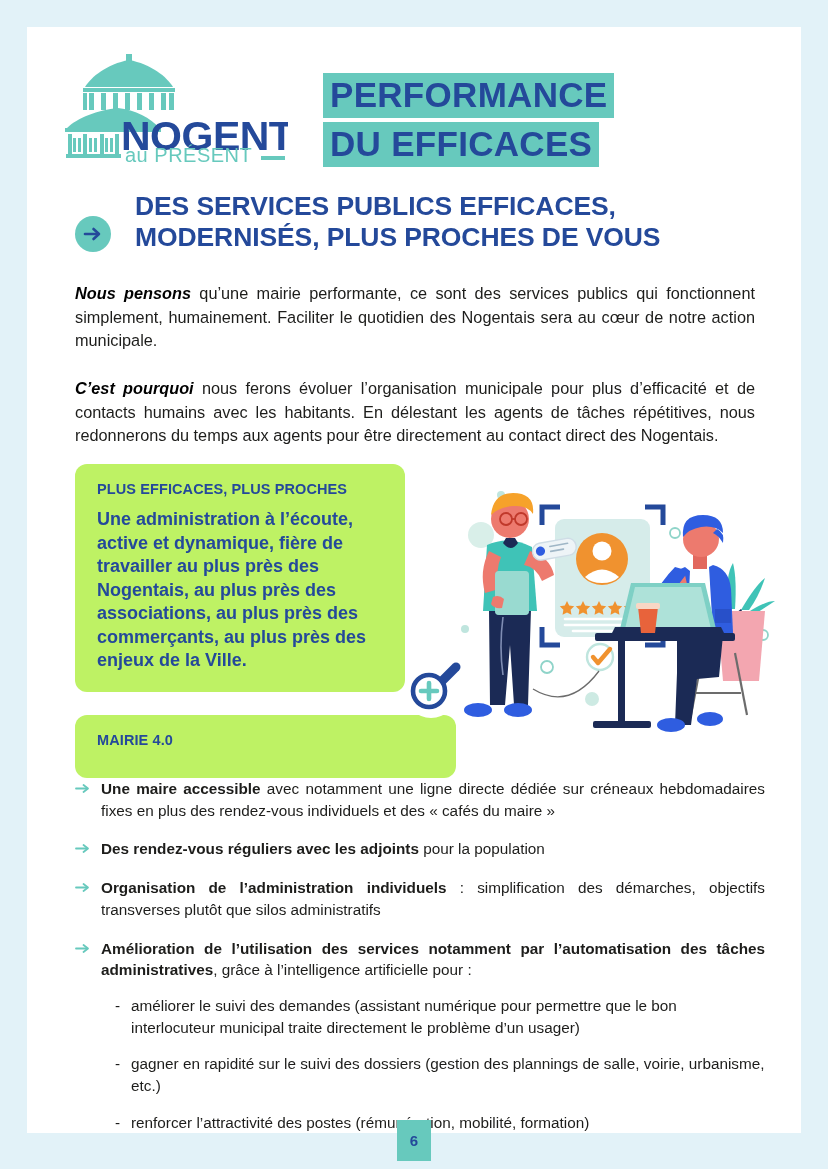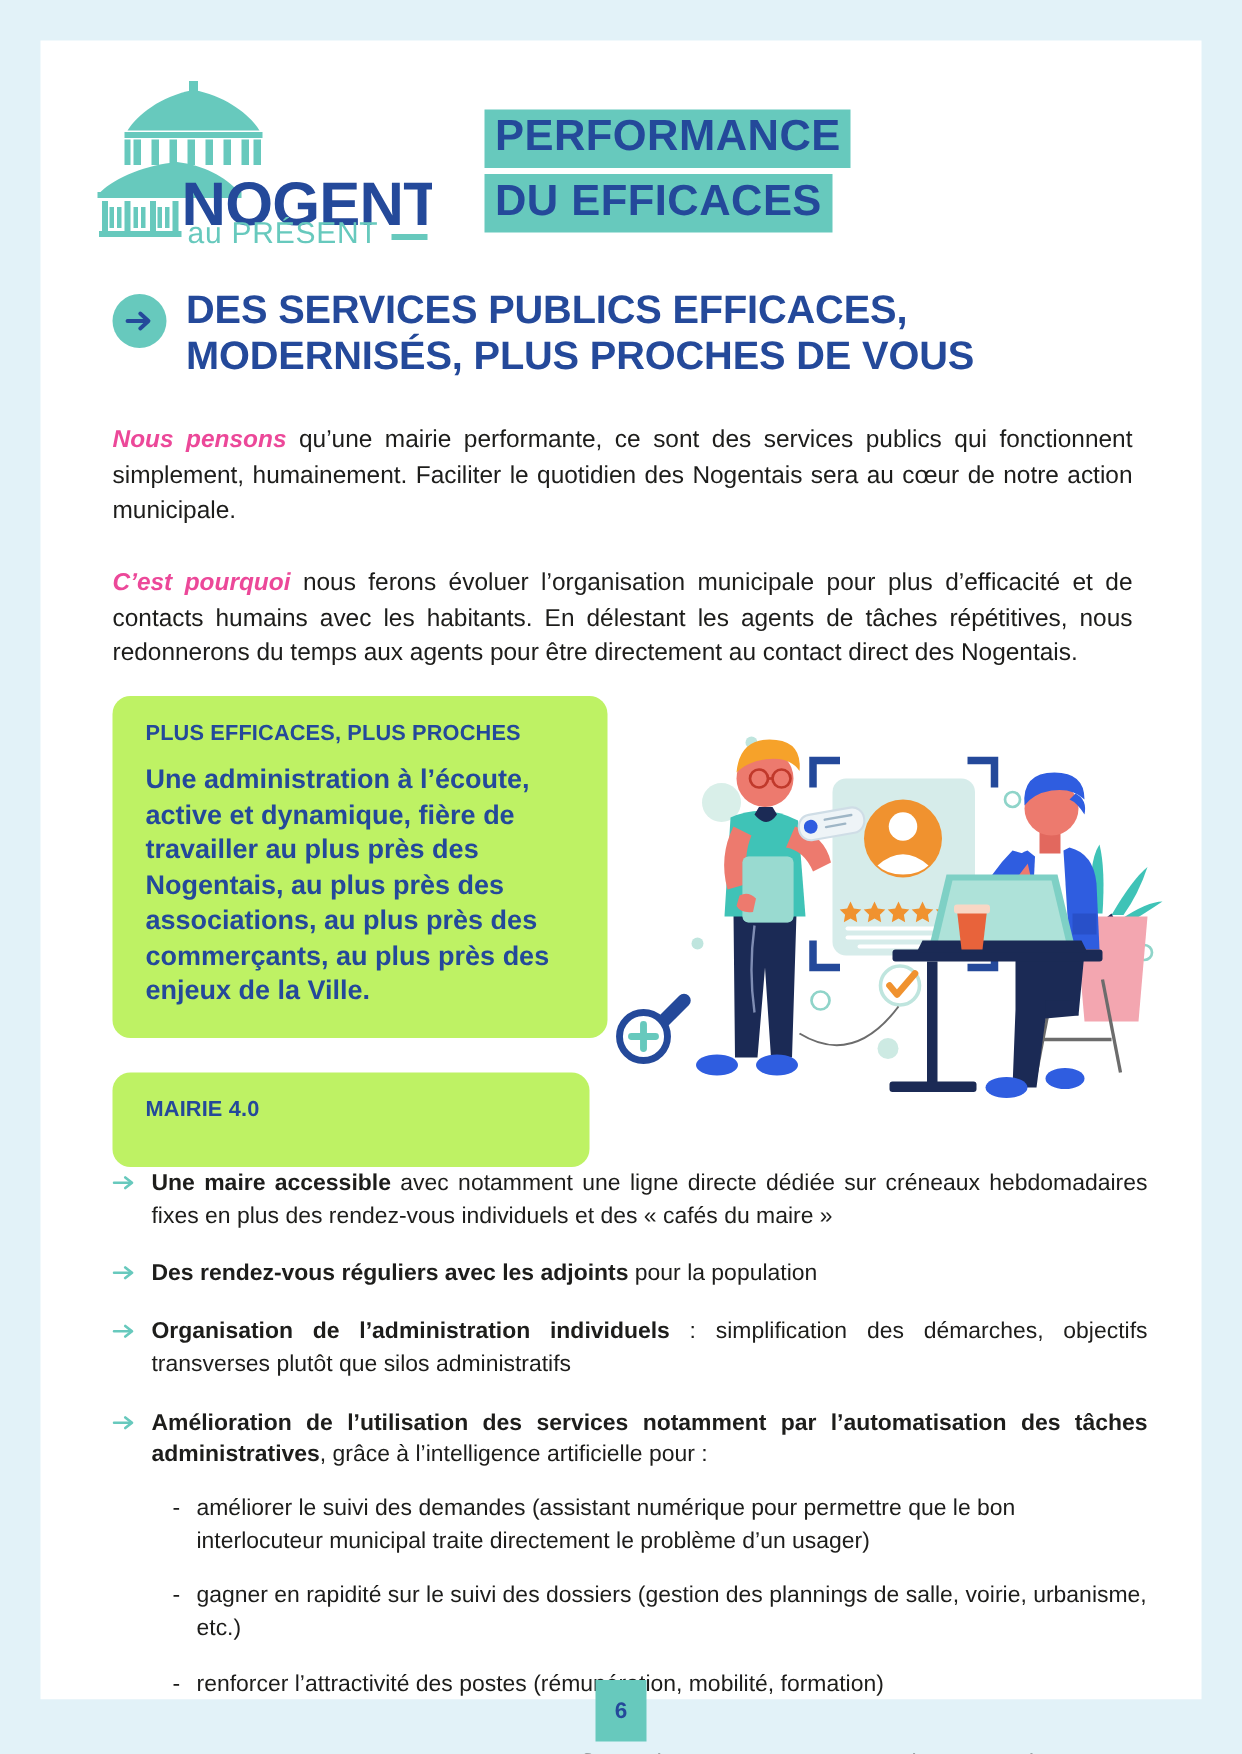--- a/index.html
+++ b/index.html
@@ -27,32 +27,32 @@
   .logo svg{display:block;}
 
   .kicker{
     position:absolute; left:296px; top:46px;
   }
   .kicker-line{
     display:block;
     background:#67c9bd;
     color:#24499a;
     font-weight:bold;
-    font-size:29px;
+    font-size:35px;
     letter-spacing:0.3px;
     line-height:1.0;
     padding:4px 7px 6px 7px;
     margin-bottom:4px;
     width:max-content;
   }
 
   
   .title-row{
     position:absolute; left:48px; top:164px; width:680px;
-    display:flex; align-items:flex-start; gap:13px;
+    display:flex; align-items:flex-end; gap:24px;
   }
   .arrow-badge{
     flex:0 0 auto;
     width:36px; height:36px; border-radius:50%;
     background:#67c9bd;
     display:flex; align-items:center; justify-content:center;
     margin-top:5px;
   }
   .arrow-badge svg{display:block;}
   .page-title{
@@ -71,21 +71,21 @@
   }
   .intro p{
     margin:0 0 24px 0;
     color:#1d1d1b;
     font-size:16.3px;
     line-height:1.45;
     text-align:justify;
   }
   .intro p:last-child{margin-bottom:0;}
   .lead{
-    color:#ec4899;
+    color:#000000;
     font-weight:bold;
     font-style:italic;
   }
 
   
   .callouts{
     position:absolute; left:48px; top:437px; width:330px;
   }
   .callout{
     background:#bef264;
@@ -101,21 +101,21 @@
     letter-spacing:0.1px;
     margin:0 0 11px 0;
   }
   .callout-body{
     color:#24499a;
     font-weight:bold;
     font-size:18px;
     line-height:1.31;
     margin:0;
   }
-  .callout--small{width:318px;}
+  .callout--small{width:381px;}
 
   
   .magnifier{
     position:absolute;
     left:325px; top:192px;
     width:62px; height:62px;
   }
   .magnifier svg{display:block;}
 
   

